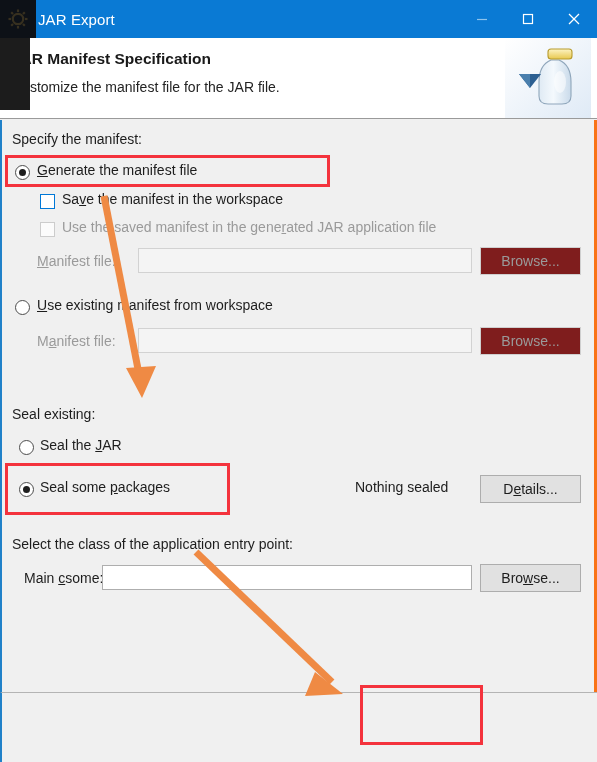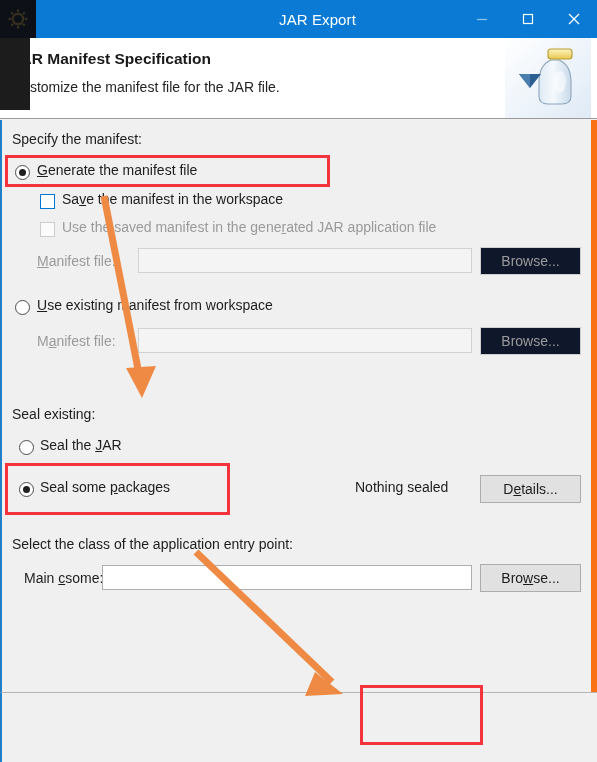--- a/index.html
+++ b/index.html
@@ -14,21 +14,21 @@
     position: relative;
     width: 597px; height: 762px;
     background: #f0f0f0;
     overflow: hidden;
   }
 
   
   .titlebar {
     position: absolute; left: 0; top: 0; width: 597px; height: 38px;
     background: #0a7ad4;
-    display: flex; align-items: center; justify-content: center;
+    display: flex; align-items: center;
   }
   .title-text {
     color: #ffffff; font-size: 15px; margin-left: 38px;
     letter-spacing: .1px; white-space: nowrap;
   }
   .tb-btns { position: absolute; right: 0; top: 0; height: 38px; display: flex; }
   .tb-btn {
     width: 46px; height: 38px; display: flex; align-items: center; justify-content: center;
   }
   .tb-btn svg { display: block; }
@@ -50,21 +50,21 @@
     position: absolute; left: 12px; top: 41px;
     font-size: 14px; color: #232323;
   }
   .hdr-icon { position: absolute; right: 6px; top: 0px; width: 86px; height: 80px; }
 
   
   .body {
     position: absolute; left: 0; top: 120px; width: 597px; height: 572px;
     background: #f0f0f0;
     border-left: 2px solid #2081c9;
-    border-right: 6px solid #f97316;
+    border-right: 3px solid #f97316;
   }
 
   .lbl { position: absolute; font-size: 14px; color: #1d1d1d; white-space: nowrap; }
   .lbl.dim { color: #9a9a9a; }
   .u { text-decoration: underline; }
 
   
   .radio {
     position: absolute; width: 15px; height: 15px; border-radius: 50%;
     border: 1px solid #4c4c4c; background: #ffffff;
@@ -86,21 +86,21 @@
   }
   .field.disabled { background: #f4f4f4; border-color: #d2d2d2; }
 
   
   .btn {
     position: absolute; height: 28px; background: #e1e1e1;
     border: 1px solid #adadad; color: #1d1d1d; font-size: 14px;
     display: flex; align-items: center; justify-content: center;
     white-space: nowrap;
   }
-  .btn.disabled { background: #0f172a; border-color: #cfcfcf; color: #9a9a9a; }
+  .btn.disabled { background: #7f1d1d; border-color: #cfcfcf; color: #9a9a9a; }
 
   
   .footer {
     position: absolute; left: 0; top: 692px; width: 597px; height: 70px;
     background: #f0f0f0;
     border-left: 2px solid #2081c9;
     border-top: 1px solid #b4b4b4;
   }
 
   

